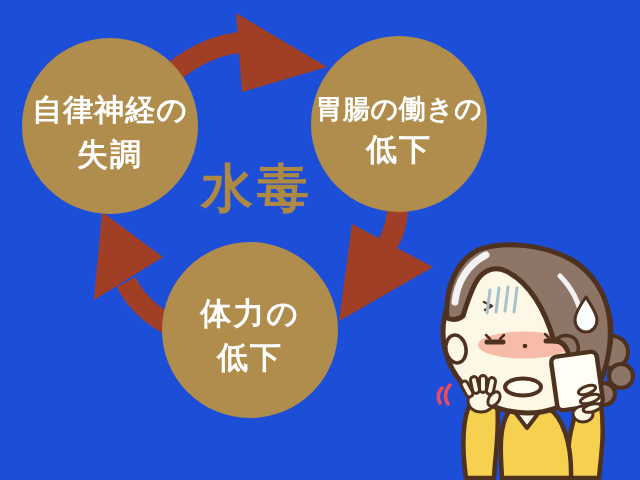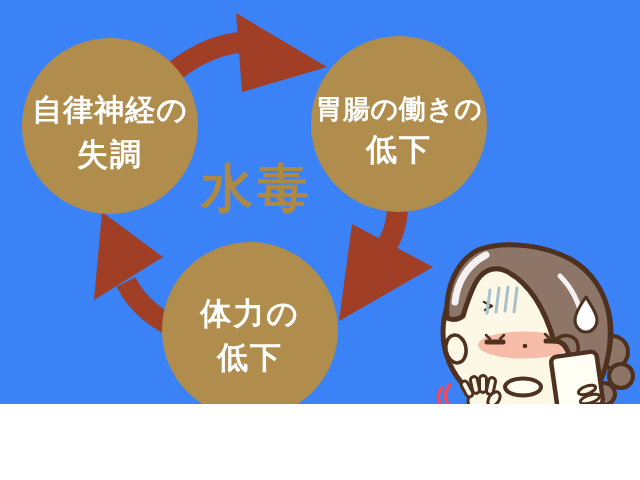--- a/index.html
+++ b/index.html
@@ -1,16 +1,16 @@
 <!DOCTYPE html>
 <html><head>
 <meta charset="utf-8">
 <style>
   html,body{margin:0;padding:0;background:#ffffff;}
-  .stage{position:relative;width:640px;height:404px;background:#3b82f6;overflow:hidden;
+  .stage{position:relative;width:640px;height:480px;background:#1d4ed8;overflow:hidden;
          font-family:"Liberation Serif","DejaVu Serif",serif;}
   svg{display:block;}
   .node-label{font-family:"Liberation Serif","DejaVu Serif",serif;font-weight:bold;}
   .center-label{font-family:"Liberation Serif","DejaVu Serif",serif;font-weight:bold;letter-spacing:4px;}
   .outline{stroke:#4f3120;}
 </style>
 </head>
 <body>
 
 <div class="stage">

